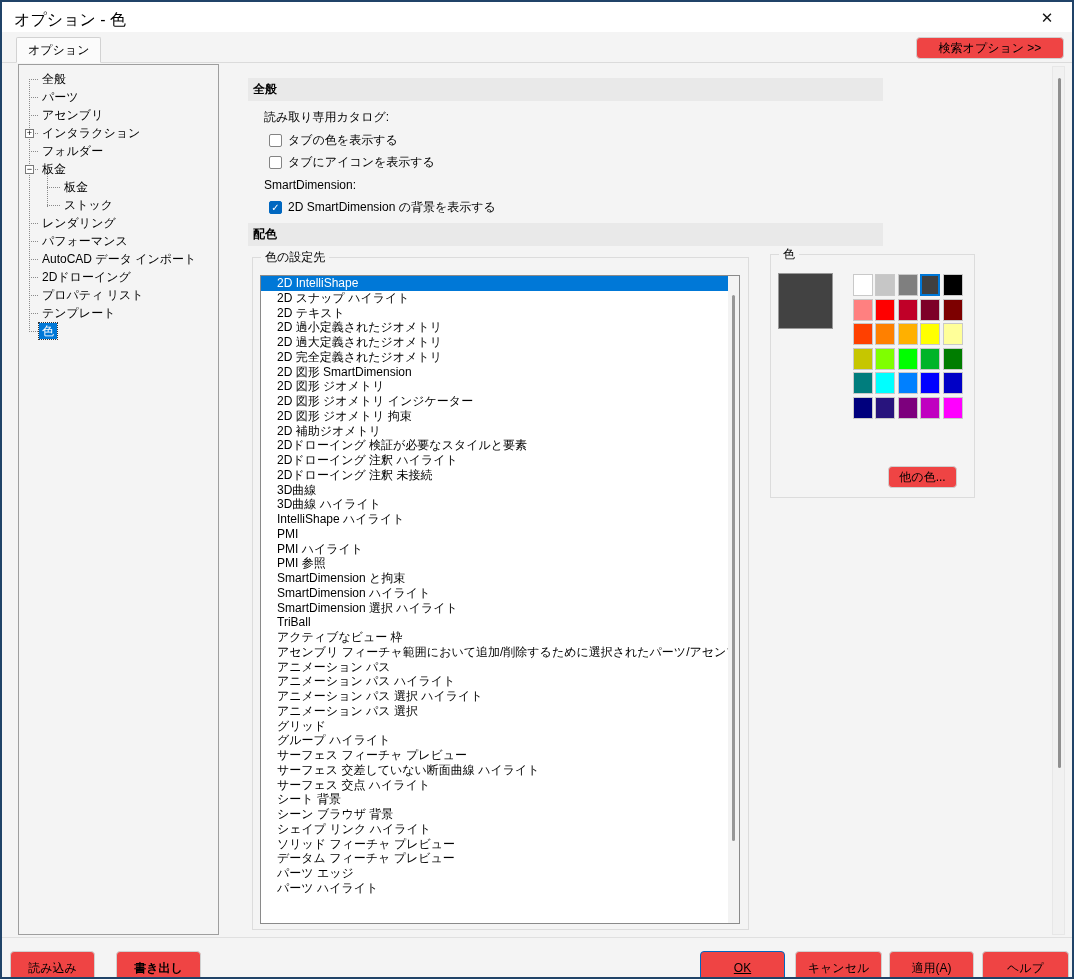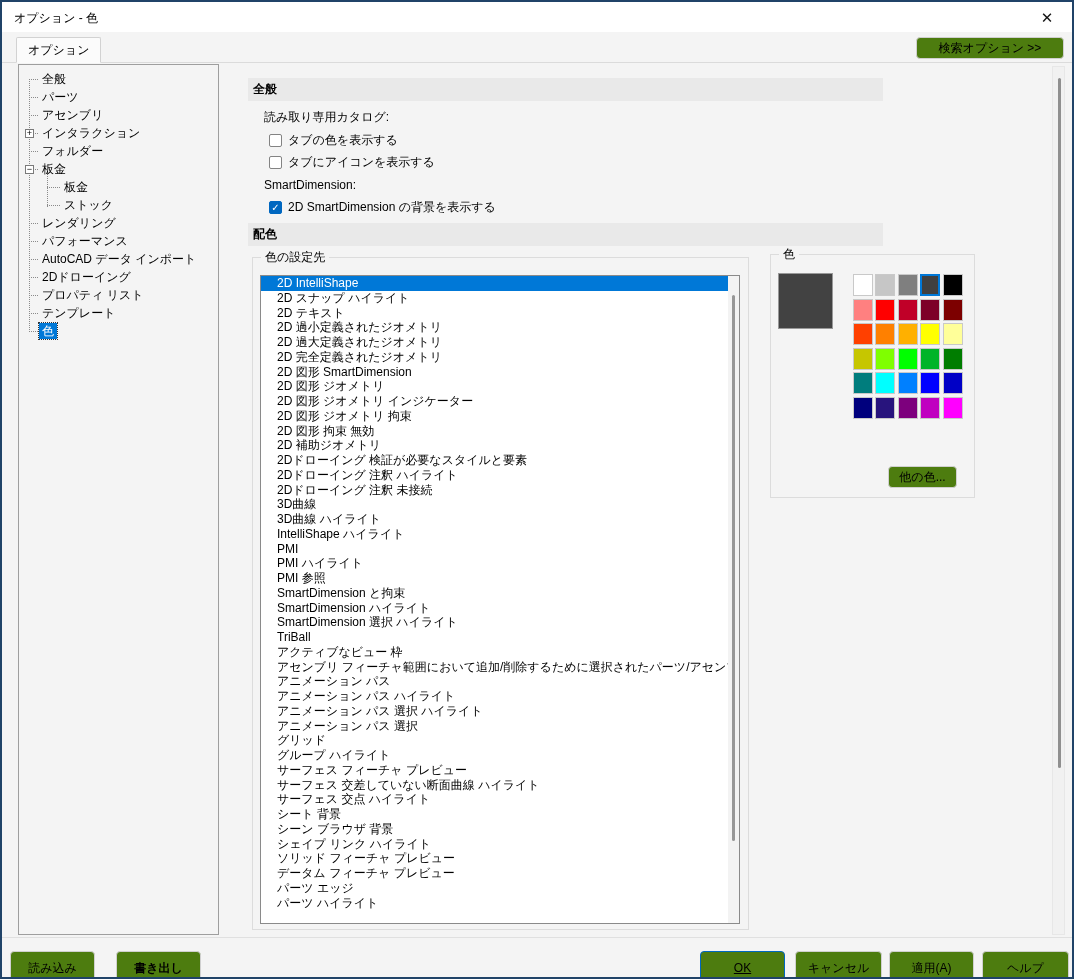--- a/index.html
+++ b/index.html
@@ -4,28 +4,28 @@
 <style>
   html,body{margin:0;padding:0;background:#888;}
   *{box-sizing:border-box;}
   .dialog{
     position:relative;width:1074px;height:979px;overflow:hidden;
     background:#F4F4F4;border:2px solid #204368;
     font-family:"Liberation Sans","DejaVu Sans",sans-serif;font-size:12px;color:#000;
   }
   
   .titlebar{position:absolute;left:0;top:0;right:0;height:30px;background:#FFFFFF;}
-  .title{position:absolute;left:12px;top:8px;font-size:12px;white-space:nowrap;}
+  .title{position:absolute;left:12px;top:8px;font-size:16px;white-space:nowrap;}
   .close-btn{position:absolute;right:8px;top:3px;width:34px;height:24px;background:none;border:none;
     font-size:15px;line-height:24px;text-align:center;font-family:inherit;color:#111;cursor:pointer;}
   
   .tabstrip{position:absolute;left:0;top:30px;right:0;height:31px;border-bottom:1px solid #DBDBDB;background:#F4F4F4;}
   .tab{position:absolute;left:14px;bottom:-1px;height:26px;padding:0 11px;line-height:24px;
     background:#FBFBFB;border:1px solid #D2D2D2;border-bottom:1px solid #FBFBFB;border-radius:2px 2px 0 0;white-space:nowrap;}
-  .btn{background:#4d7c0f;border:1px solid #D0D0D0;border-radius:4px;font-family:inherit;font-size:12px;
+  .btn{background:#ef4444;border:1px solid #D0D0D0;border-radius:4px;font-family:inherit;font-size:12px;
     color:#000;text-align:center;padding:0;cursor:pointer;white-space:nowrap;}
   .btn.default{border:1px solid #0067C0;text-decoration:underline;}
   .search-btn{position:absolute;right:8px;top:5px;width:148px;height:22px;}
   
   .tree{position:absolute;left:16px;top:62px;width:201px;height:871px;background:#F4F4F4;
     border:1px solid #9E9E9E;padding-top:5px;overflow:hidden;}
   .tree-vline{position:absolute;width:0;border-left:1px dotted #8A8A8A;}
   .vline-main{left:10px;top:14px;height:253px;}
   .vline-child{left:28px;top:106px;height:36px;}
   .tree-row{position:relative;height:18px;line-height:18px;white-space:nowrap;}
@@ -182,21 +182,20 @@
         <div class="lrow sel">2D IntelliShape</div>
         <div class="lrow">2D スナップ ハイライト</div>
         <div class="lrow">2D テキスト</div>
         <div class="lrow">2D 過小定義されたジオメトリ</div>
         <div class="lrow">2D 過大定義されたジオメトリ</div>
         <div class="lrow">2D 完全定義されたジオメトリ</div>
         <div class="lrow">2D 図形 SmartDimension</div>
         <div class="lrow">2D 図形 ジオメトリ</div>
         <div class="lrow">2D 図形 ジオメトリ インジケーター</div>
         <div class="lrow">2D 図形 ジオメトリ 拘束</div>
-        <div class="lrow">2D 図形 拘束 無効</div>
         <div class="lrow">2D 補助ジオメトリ</div>
         <div class="lrow">2Dドローイング 検証が必要なスタイルと要素</div>
         <div class="lrow">2Dドローイング 注釈 ハイライト</div>
         <div class="lrow">2Dドローイング 注釈 未接続</div>
         <div class="lrow">3D曲線</div>
         <div class="lrow">3D曲線 ハイライト</div>
         <div class="lrow">IntelliShape ハイライト</div>
         <div class="lrow">PMI</div>
         <div class="lrow">PMI ハイライト</div>
         <div class="lrow">PMI 参照</div>

